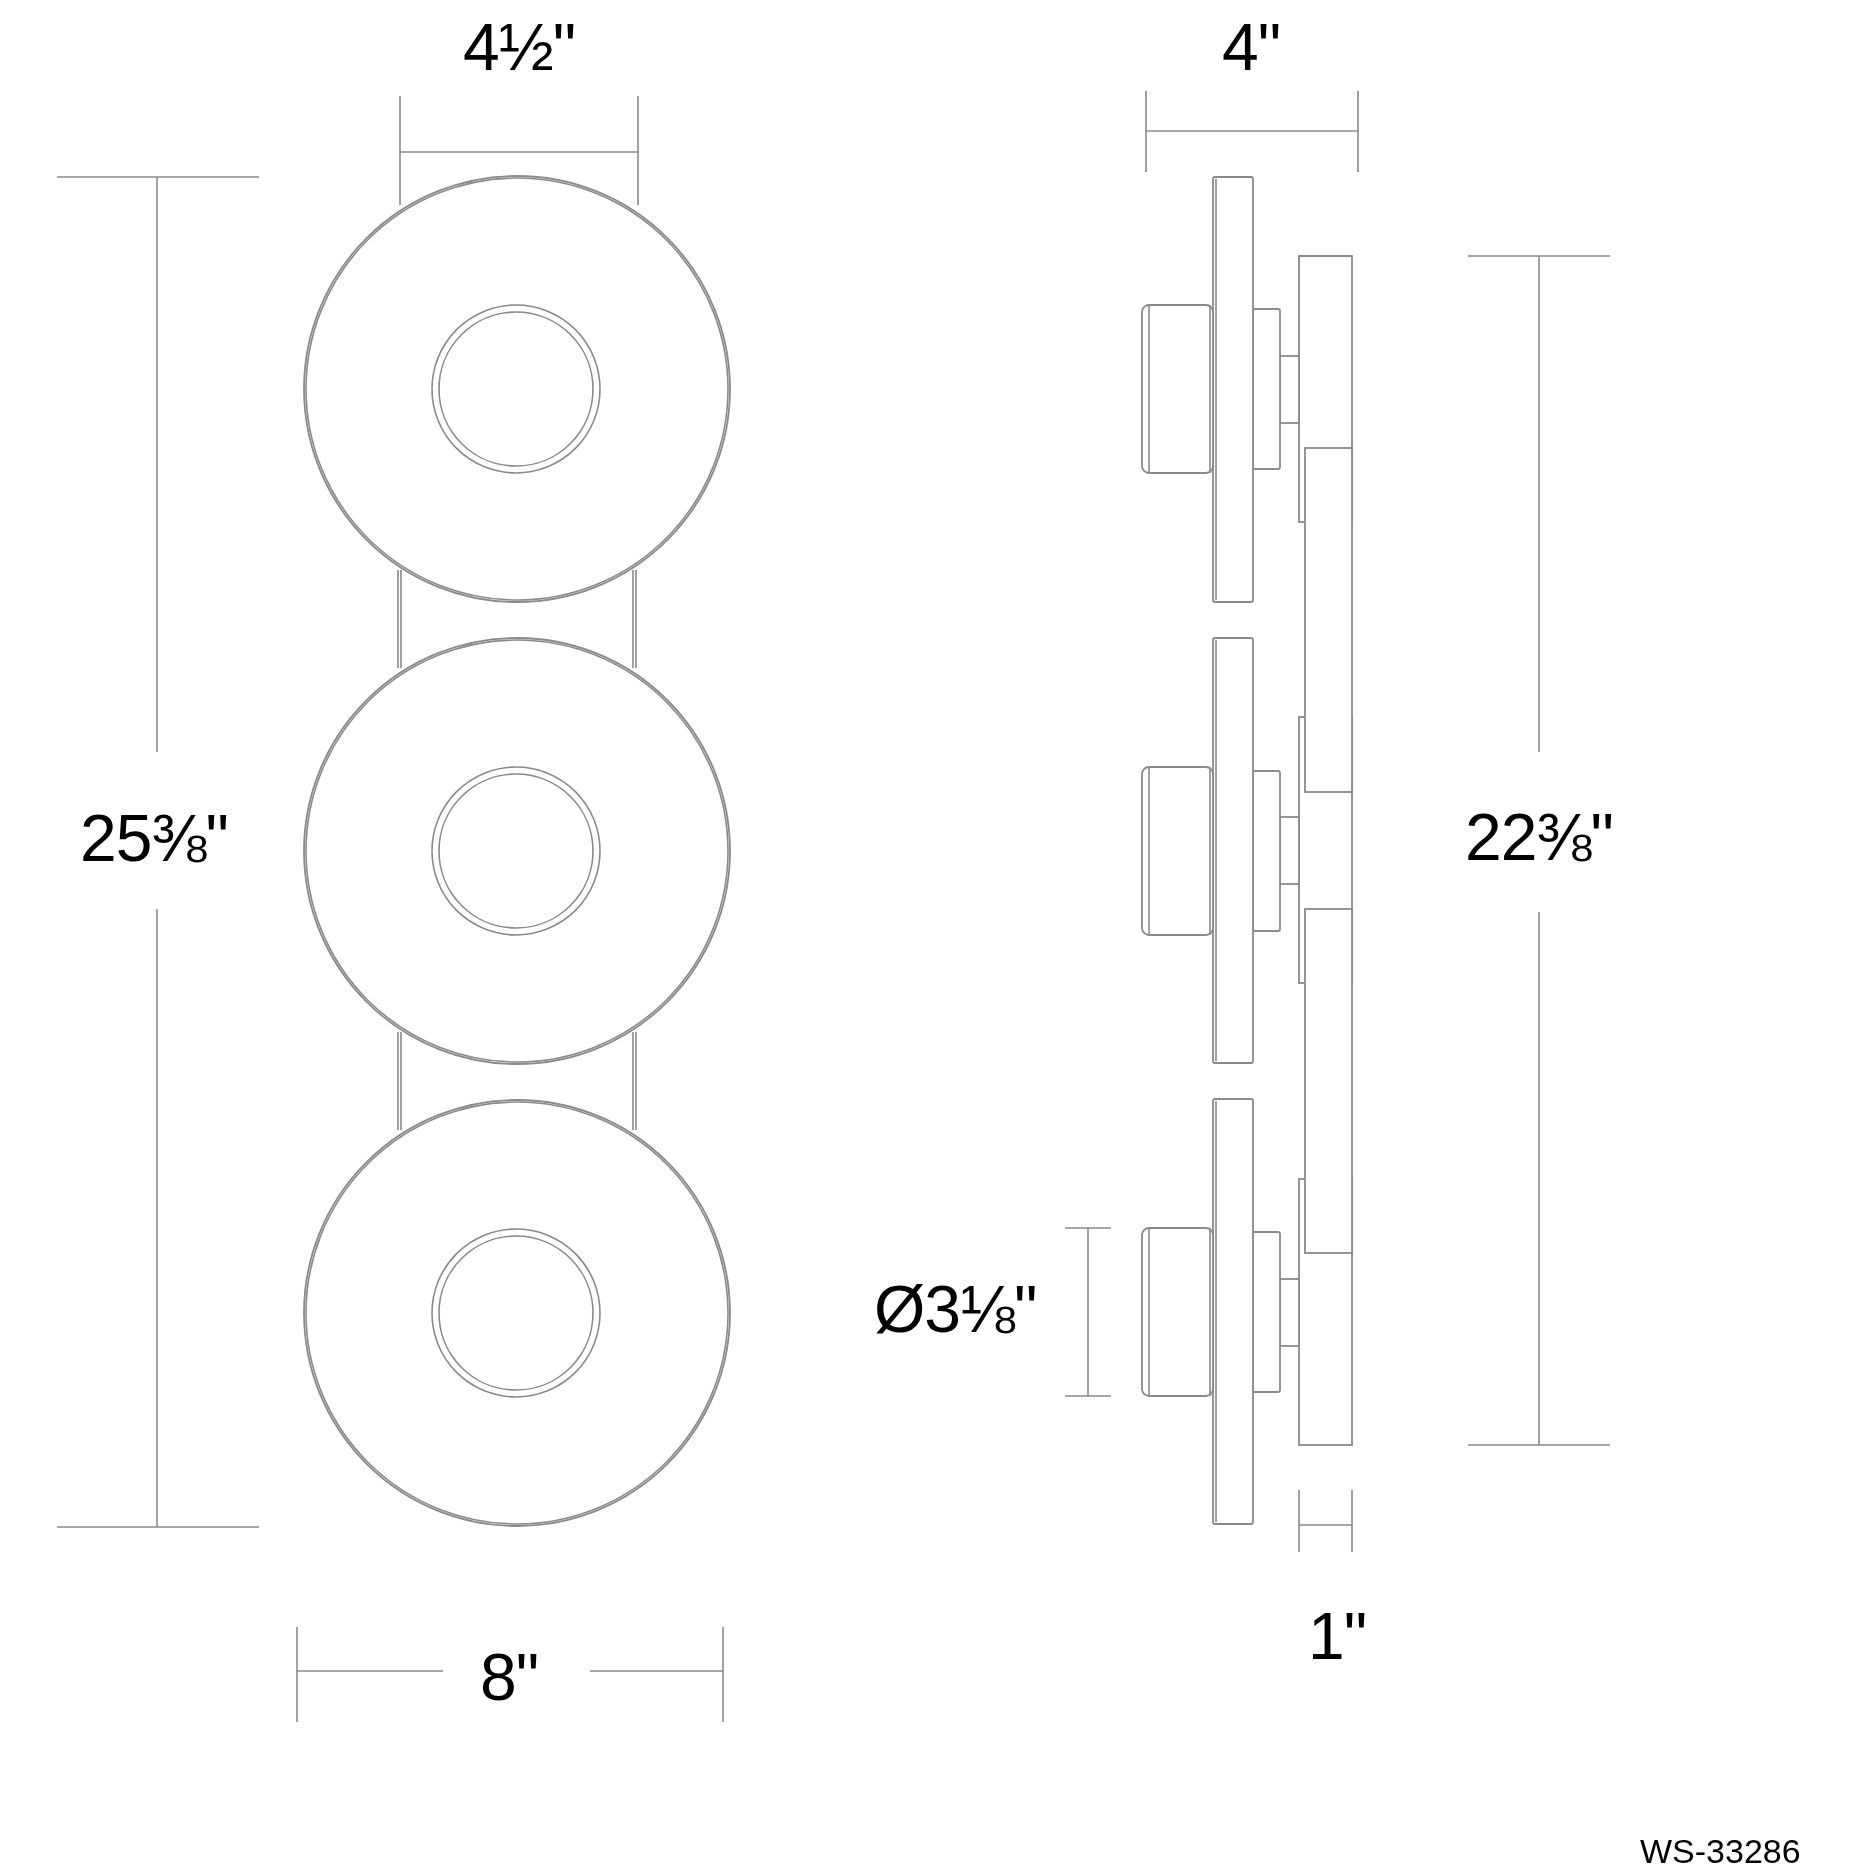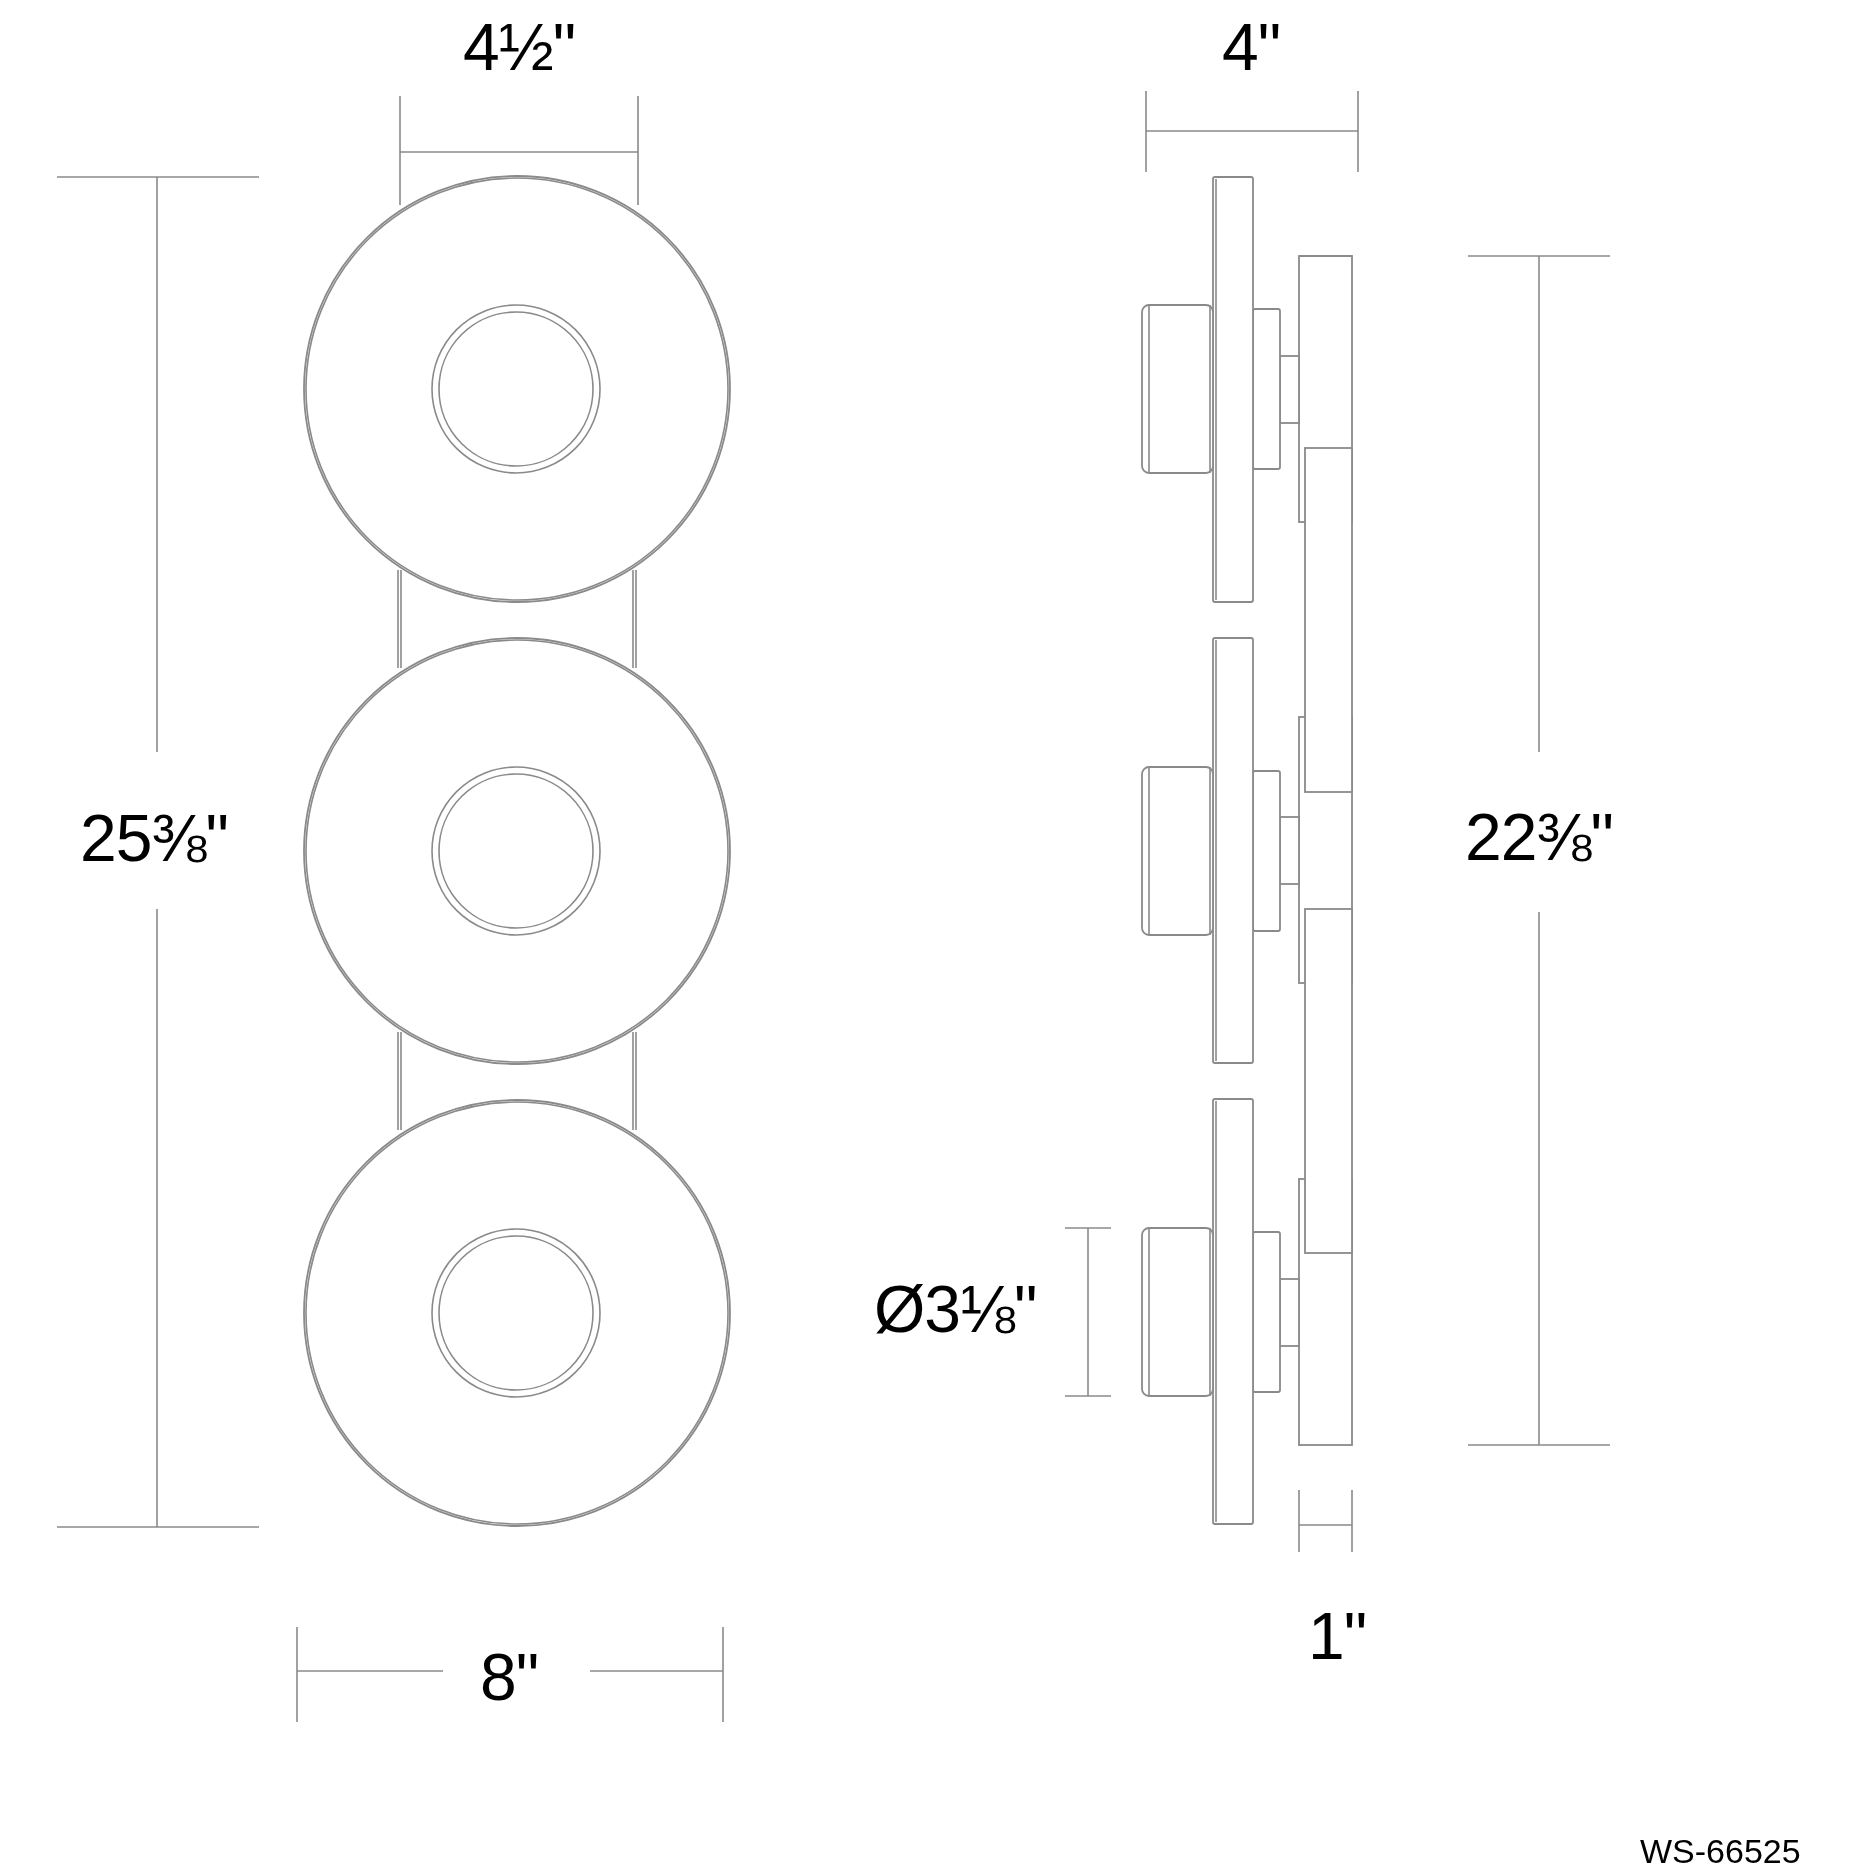--- a/index.html
+++ b/index.html
@@ -143,14 +143,14 @@
     </g>
   </svg>
 
   <div class="label" style="left:463px; top:14px;">4½"</div>
   <div class="label" style="left:80px; top:805px;">25⅜"</div>
   <div class="label" style="left:480px; top:1644px;">8"</div>
   <div class="label" style="left:1222px; top:14px;">4"</div>
   <div class="label" style="left:1465px; top:804px;">22⅜"</div>
   <div class="label" style="left:874px; top:1276px;">Ø3⅛"</div>
   <div class="label" style="left:1308px; top:1603px;">1"</div>
-  <div class="label small" style="left:1640px; top:1834px;">WS-66525</div>
+  <div class="label small" style="left:1640px; top:1834px;">WS-33286</div>
 </div>
 
 </body></html>

